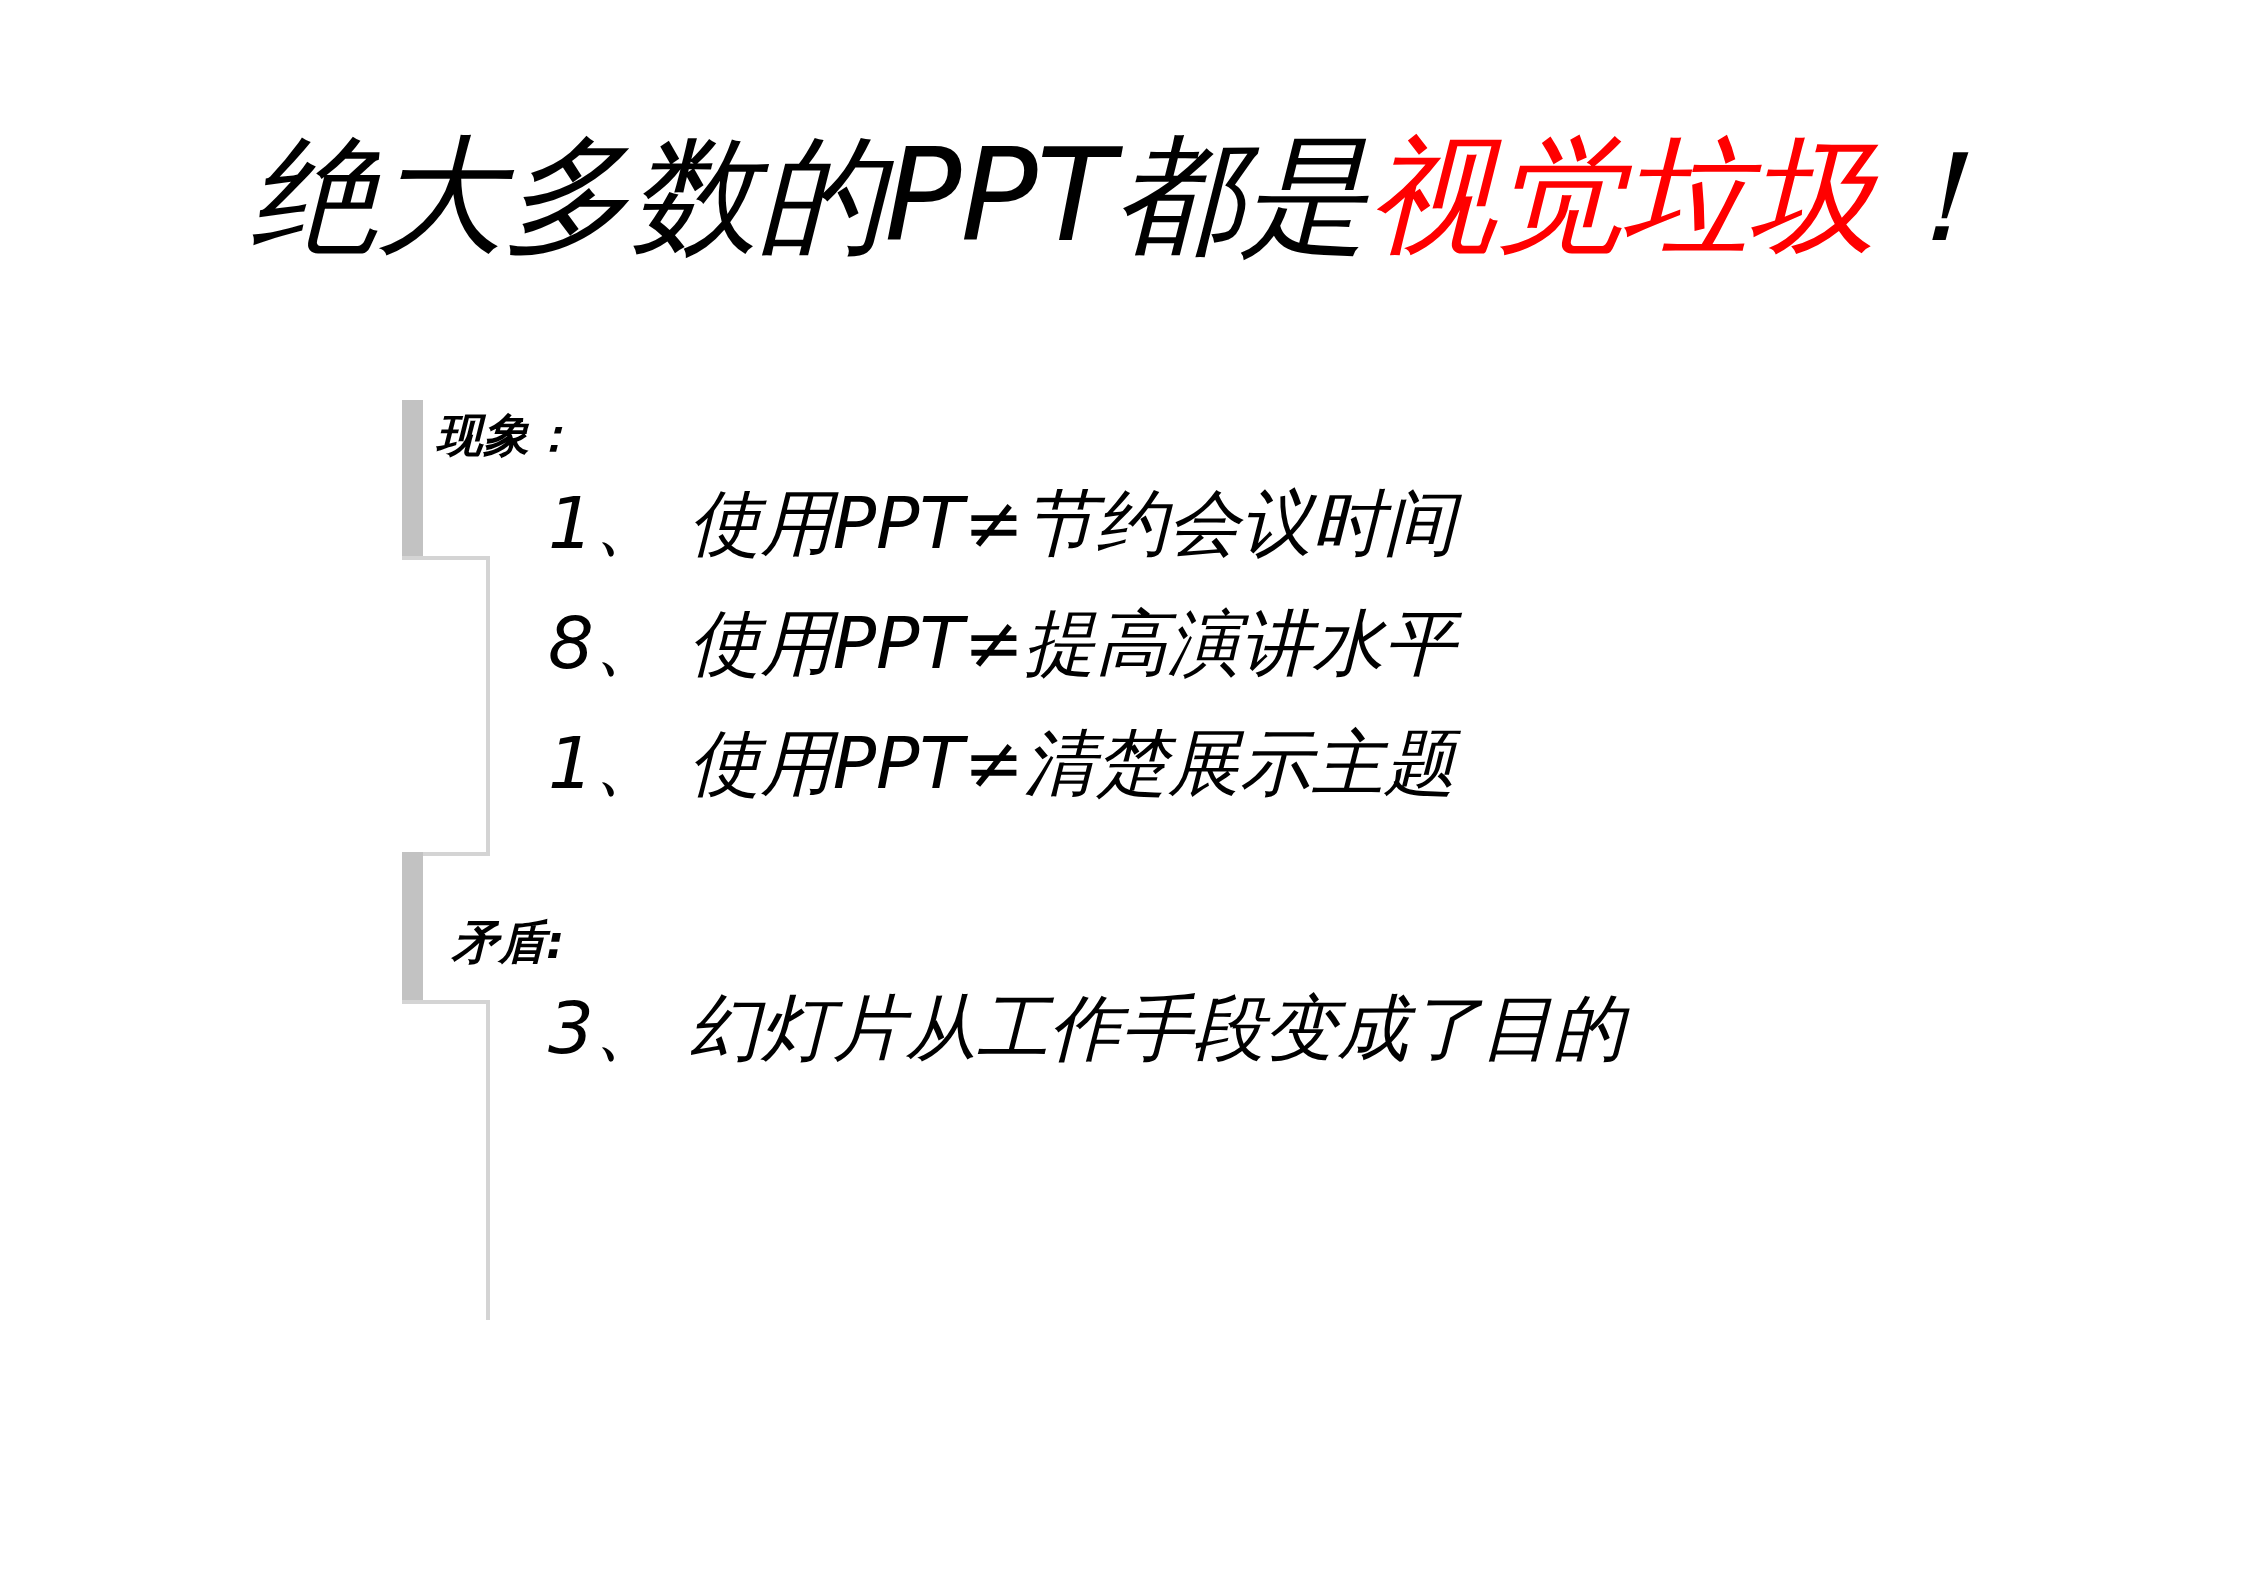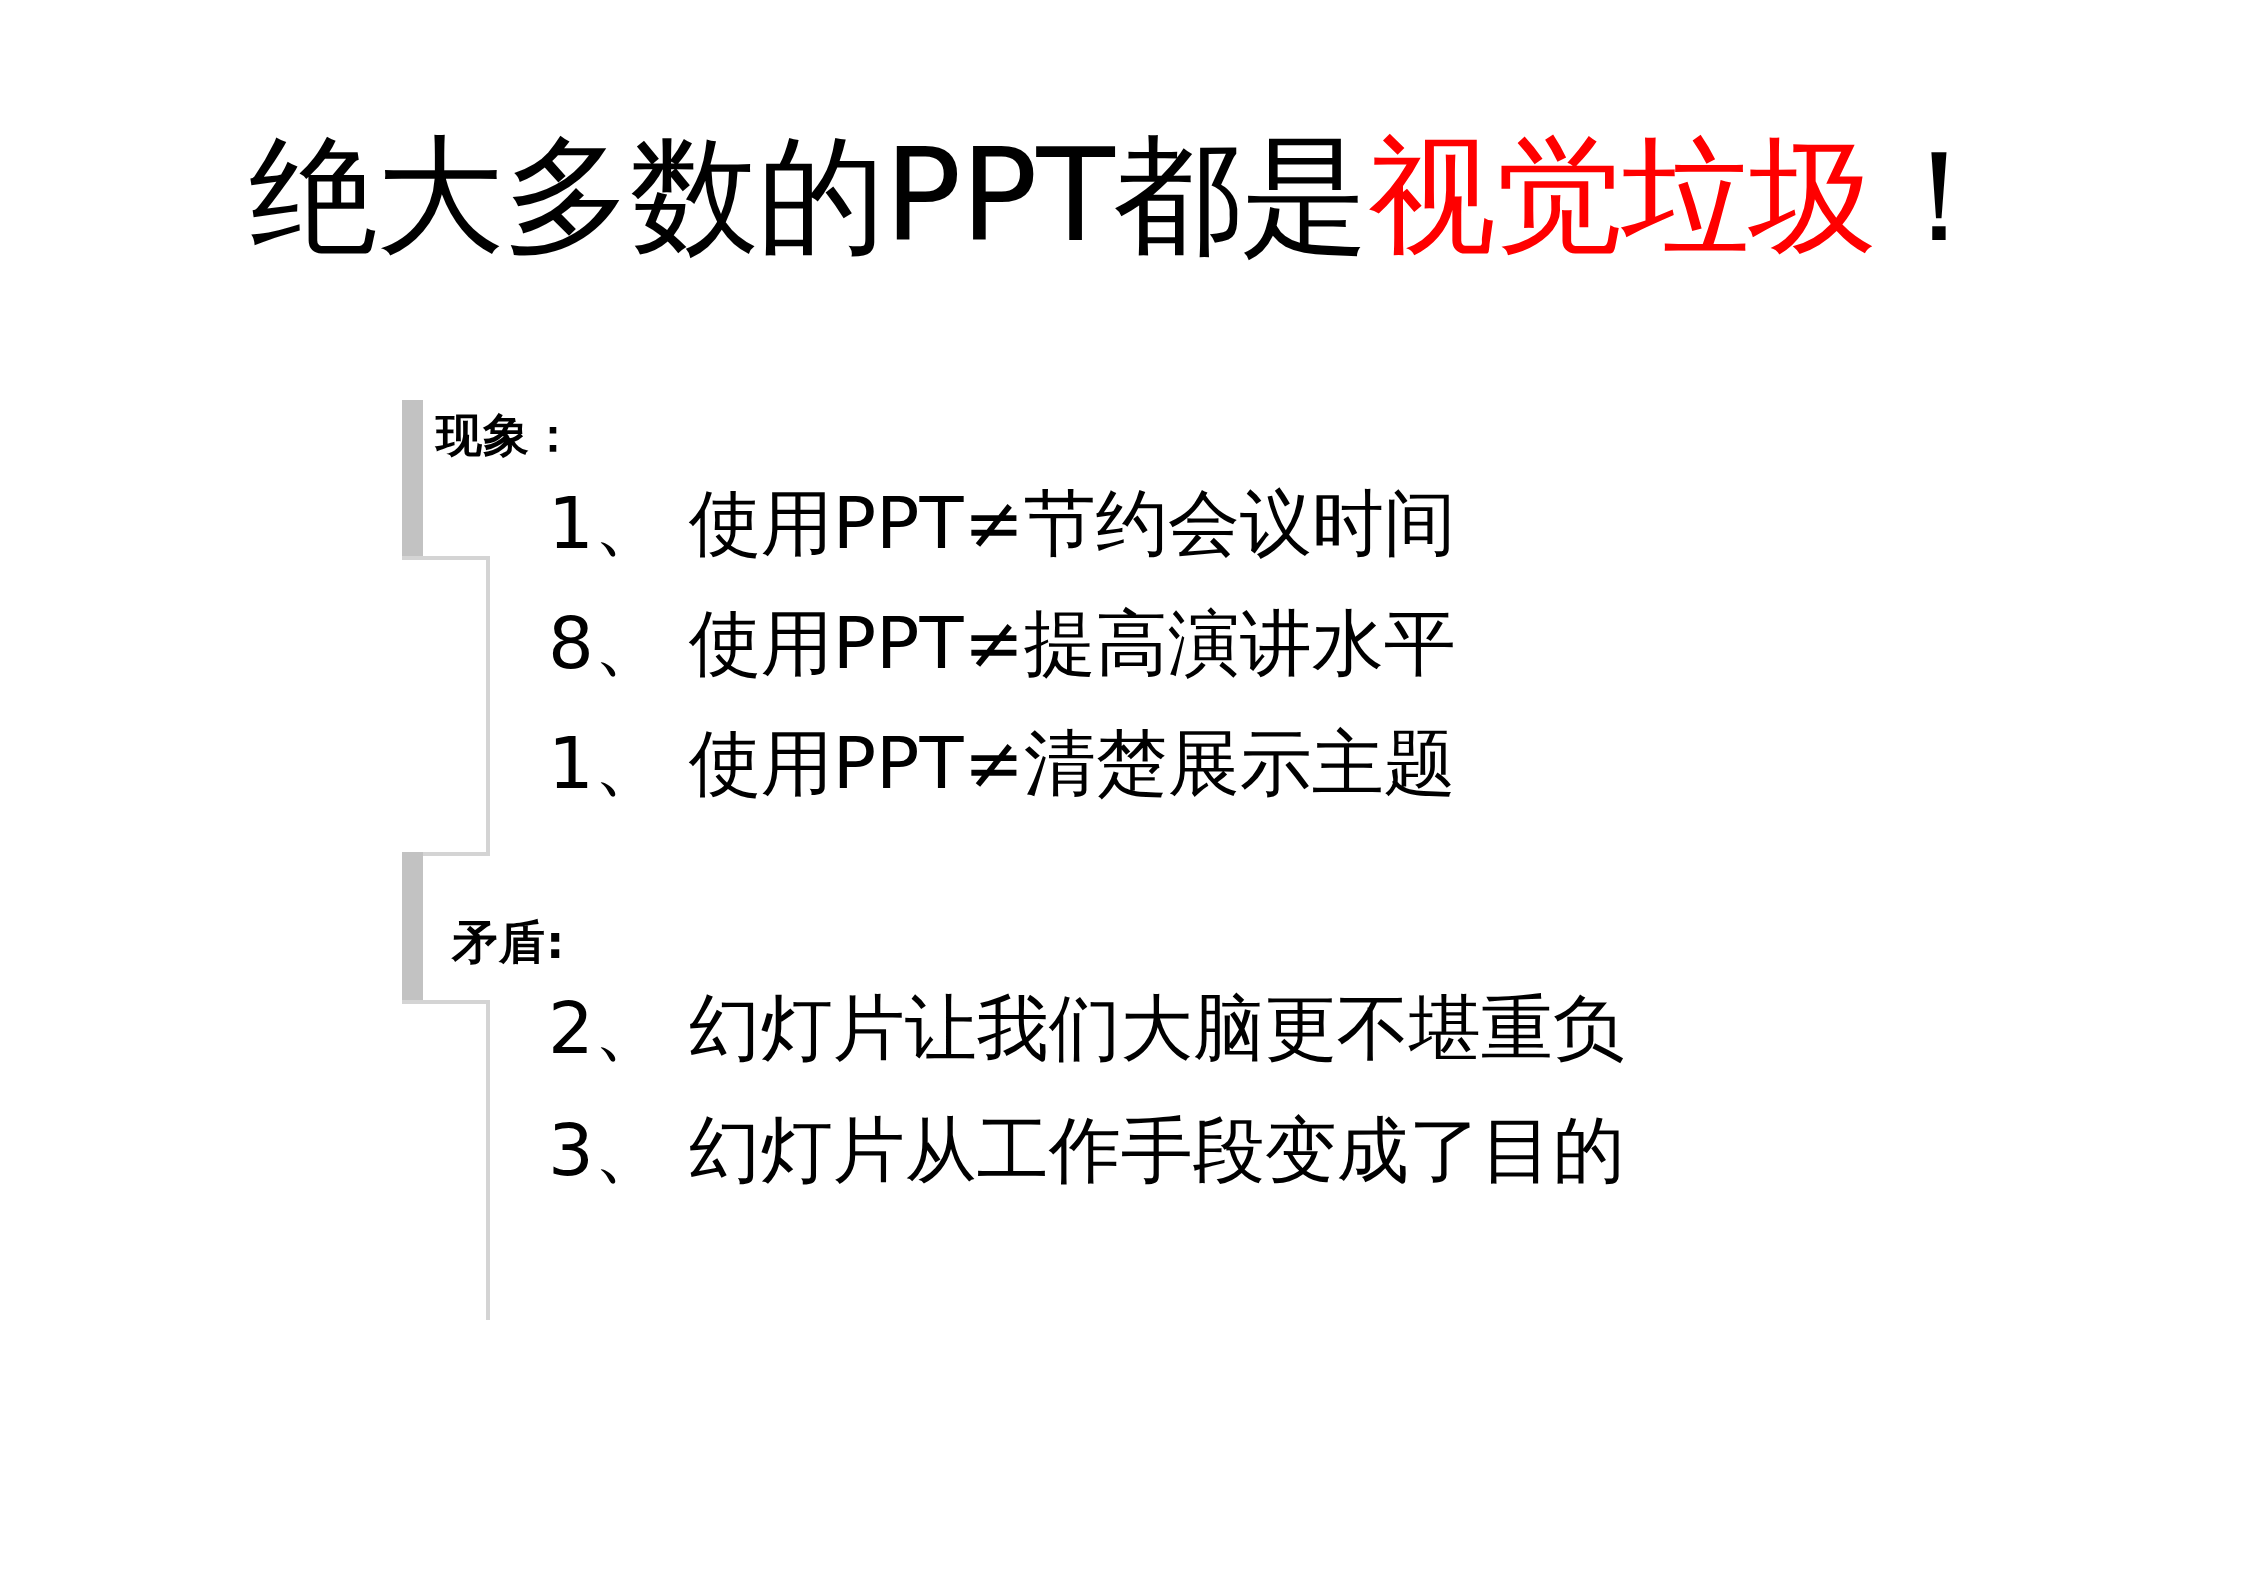--- a/index.html
+++ b/index.html
@@ -9,20 +9,21 @@
   }
   body {
     font-family: "DejaVu Sans", "Liberation Sans", sans-serif;
   }
   #slide {
     position: relative;
     width: 2252px;
     height: 1408px;
     background: #ffffff;
     overflow: hidden;
+    font-style: italic;
   }
 
   
   .title {
     position: absolute;
     left: 0;
     top: 132px;
     width: 2252px;
     text-align: center;
     font-size: 128px;
@@ -108,17 +109,16 @@
 
   <div class="section-header" id="header-1">现象：</div>
   <div class="bullet-list" id="list-1">
     <div class="bullet-item">1、 使用PPT≠节约会议时间</div>
     <div class="bullet-item">8、 使用PPT≠提高演讲水平</div>
     <div class="bullet-item">1、 使用PPT≠清楚展示主题</div>
   </div>
 
   <div class="section-header" id="header-2">矛盾:</div>
   <div class="bullet-list" id="list-2">
-    <div class="bullet-item">2、 幻灯片让我们大脑更不堪重负</div>
     <div class="bullet-item">3、 幻灯片从工作手段变成了目的</div>
   </div>
 
 </div>
 
 </body></html>

